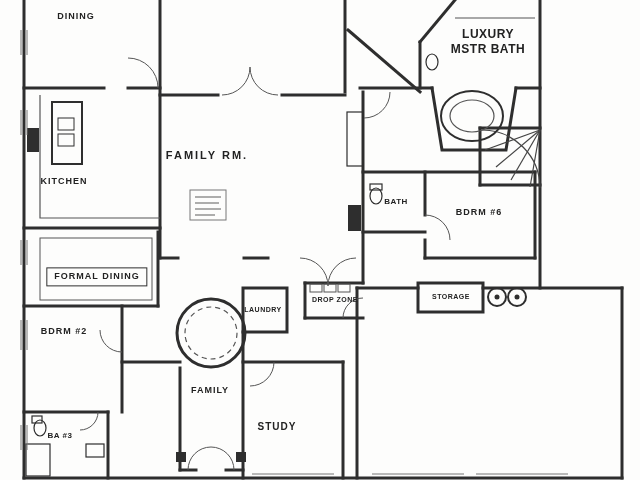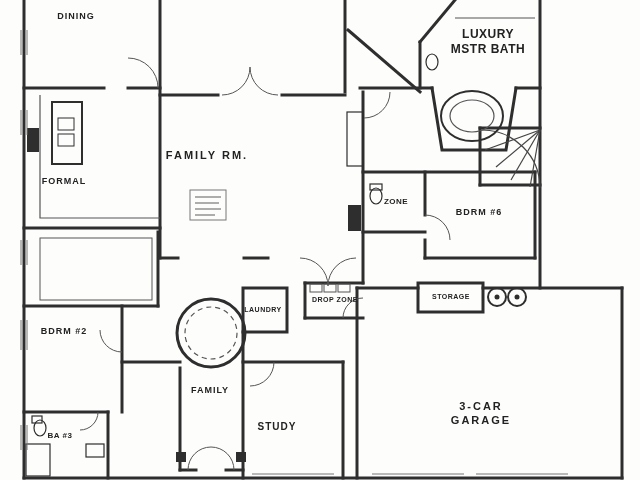--- a/index.html
+++ b/index.html
@@ -196,32 +196,29 @@
       <rect x="190" y="190" width="36" height="30" stroke="#777" stroke-width="1"></rect>
       <line x1="195" y1="197" x2="221" y2="197"></line>
       <line x1="195" y1="203" x2="219" y2="203"></line>
       <line x1="195" y1="209" x2="221" y2="209"></line>
       <line x1="195" y1="215" x2="215" y2="215"></line>
     </g>
   </svg>
 
   <div class="lbl" style="left:76px;top:17px;font-size:9px">DINING</div>
   <div class="lbl" style="left:207px;top:156px;font-size:11px;letter-spacing:2px">FAMILY RM.</div>
-  <div class="lbl" style="left:64px;top:182px;font-size:9px">FORMAL</div>
+  <div class="lbl" style="left:64px;top:182px;font-size:9px">KITCHEN</div>
+  <div class="lbl boxed" style="left:97px;top:277px;font-size:9px">FORMAL DINING</div>
   <div class="lbl" style="left:64px;top:332px;font-size:9px">BDRM #2</div>
   <div class="lbl small" style="left:60px;top:436px;font-size:8px">BA #3</div>
   <div class="lbl" style="left:210px;top:391px;font-size:9px">FAMILY</div>
   <div class="lbl" style="left:277px;top:427px;font-size:10px">STUDY</div>
-  <div class="lbl" style="left:481px;top:414px;font-size:11px;letter-spacing:2px">
-    <span class="ln">3-CAR</span>
-    <span class="ln">GARAGE</span>
-  </div>
   <div class="lbl small" style="left:488px;top:42px;font-size:12px">
     <span class="ln">LUXURY</span>
     <span class="ln">MSTR BATH</span>
   </div>
   <div class="lbl" style="left:479px;top:213px;font-size:9px">BDRM #6</div>
-  <div class="lbl small" style="left:396px;top:202px;font-size:8px">ZONE</div>
+  <div class="lbl small" style="left:396px;top:202px;font-size:8px">BATH</div>
   <div class="lbl small" style="left:263px;top:310px;font-size:7px">LAUNDRY</div>
   <div class="lbl small" style="left:335px;top:300px;font-size:7px">DROP ZONE</div>
   <div class="lbl small" style="left:451px;top:297px;font-size:7px">STORAGE</div>
 
 </div>
 
 </body></html>

